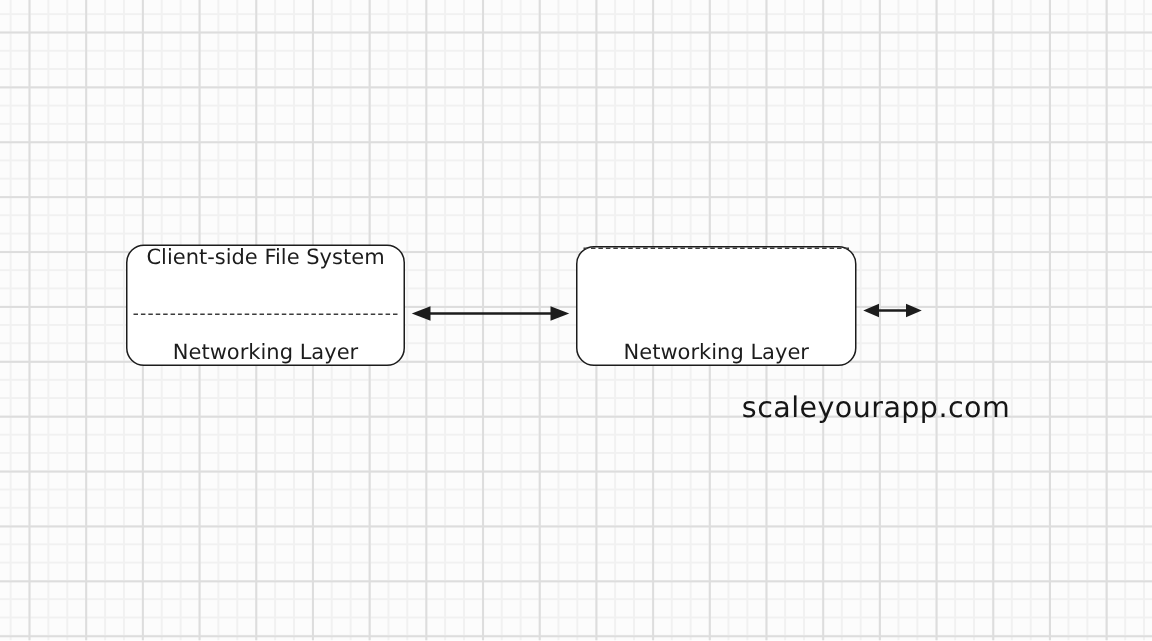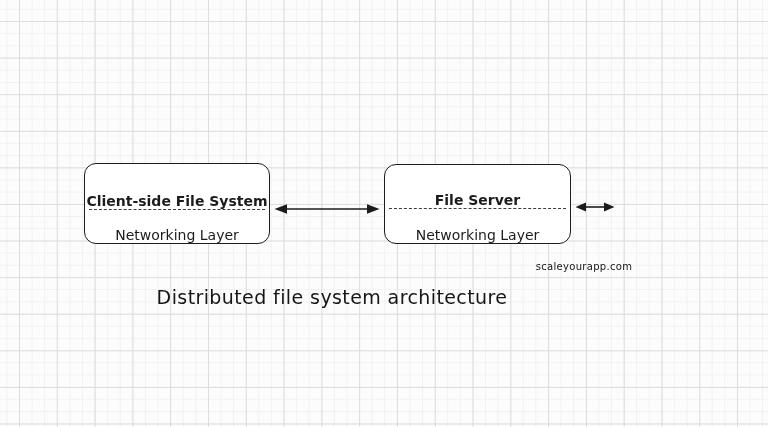--- a/index.html
+++ b/index.html
@@ -42,24 +42,23 @@
     border-radius: 12px;
     font-size: 14px;
     color: var(--text);
   }
   .node-client { left: 84px; top: 163px; width: 186px; height: 81px; }
   .node-server { left: 384px; top: 164px; width: 187px; height: 80px; }
 
   .node-top {
     height: 45px;
     display: flex;
-    align-items: flex-end;
+    align-items: flex-start;
     justify-content: center;
     white-space: nowrap;
-    font-weight: bold;
   }
   .node-server .node-top { height: 43px; }
   .node-divider {
     border-top: 1.6px dashed #3c3c3c;
     margin: 0 4px;
   }
   .node-bottom {
     flex: 1;
     display: flex;
     align-items: flex-end;
@@ -78,21 +77,21 @@
     width: 100%;
     text-align: center;
     font-size: 15px;
     color: var(--text);
   }
 
   .watermark {
     position: absolute;
     left: 584px; top: 261px;
     transform: translateX(-50%);
-    font-size: 10px;
+    font-size: 19px;
     letter-spacing: 0.3px;
     white-space: nowrap;
     color: #161616;
   }
 
   .diagram-title {
     position: absolute;
     left: 332px; top: 286px;
     transform: translateX(-50%);
     font-size: 19px;
@@ -116,33 +115,29 @@
     </div>
   </div>
 
   <svg class="arrow-svg arrow-1" width="106" height="18" viewBox="0 0 106 18">
     <line x1="10" y1="9" x2="96" y2="9" stroke="#1c1c1c" stroke-width="1.6"></line>
     <polygon points="0.5,9 13,4.2 13,13.8" fill="#1c1c1c"></polygon>
     <polygon points="105.5,9 93,4.2 93,13.8" fill="#1c1c1c"></polygon>
   </svg>
 
   <div class="node node-server">
-    <div class="node-top">
-      <span>File Server</span>
-    </div>
     <div class="node-divider"></div>
     <div class="node-bottom">
       <span>Networking Layer</span>
     </div>
   </div>
 
   <svg class="arrow-svg arrow-2" width="40" height="18" viewBox="0 0 40 18">
     <line x1="7" y1="9" x2="33" y2="9" stroke="#1c1c1c" stroke-width="1.6"></line>
     <polygon points="0.5,9 11,4.5 11,13.5" fill="#1c1c1c"></polygon>
     <polygon points="39.5,9 29,4.5 29,13.5" fill="#1c1c1c"></polygon>
   </svg>
 
 
   <div class="watermark">scaleyourapp.com</div>
 
-  <div class="diagram-title">Distributed file system architecture</div>
 
 </div>
 
 </body></html>

